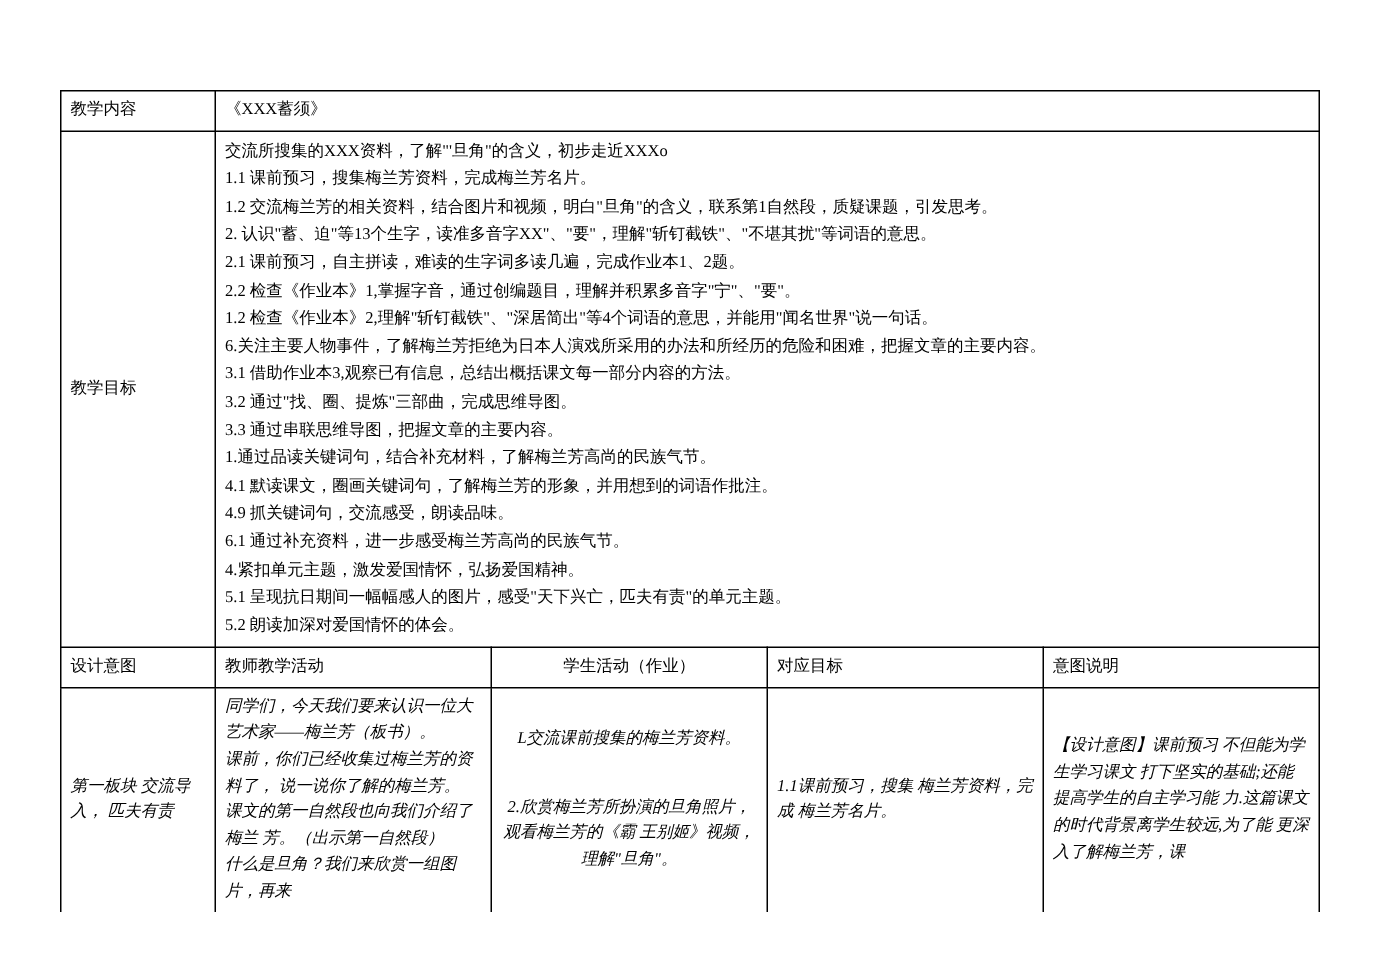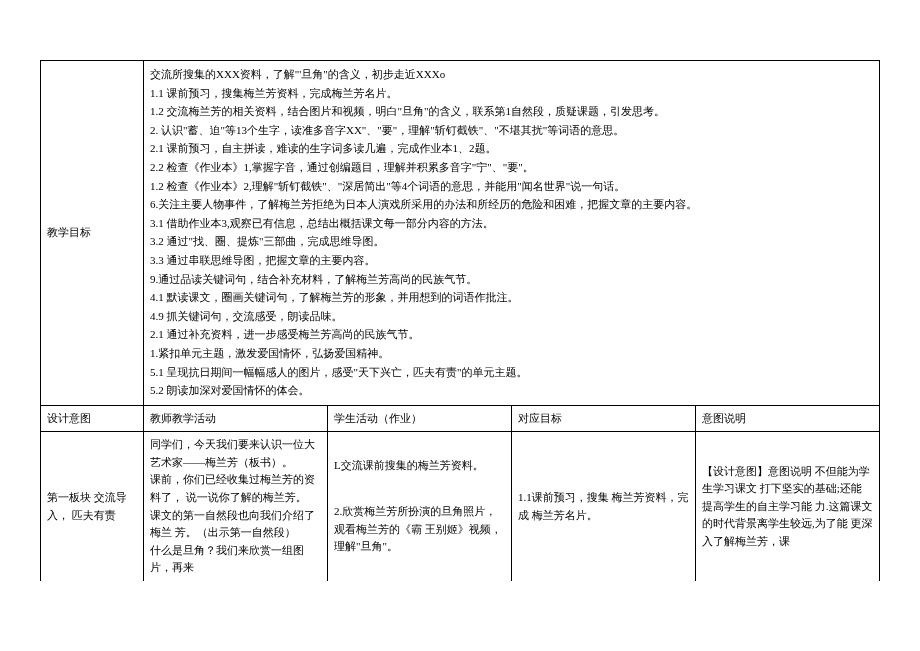--- a/index.html
+++ b/index.html
@@ -30,60 +30,66 @@
   }
   .col-label {
     width: 90px;
     text-align: left;
   }
   .col-activity {
     width: 200px;
   }
   .col-student {
     width: 240px;
+    text-align: center;
   }
   .col-goal {
     width: 100px;
   }
   .col-intent {
     width: 110px;
     margin-top: 11px;
   }
   .goals-cell div {
     margin: 1px 0;
   }
   .no-bottom {
     border-bottom: none;
+    font-style: italic;
   }
 </style>
 </head>
 <body>
 
 <div class="sheet">
 <table>
   <tbody>
+        <tr>
+    <td class="col-label">教学内容</td>
+    <td colspan="4">《XXX蓄须》</td>
+  </tr>
   <tr>
     <td class="col-label">教学目标</td>
     <td colspan="4" class="goals-cell">
       <div>交流所搜集的XXX资料，了解"'旦角"的含义，初步走近XXXo</div>
       <div>1.1 课前预习，搜集梅兰芳资料，完成梅兰芳名片。</div>
       <div>1.2 交流梅兰芳的相关资料，结合图片和视频，明白"旦角"的含义，联系第1自然段，质疑课题，引发思考。</div>
       <div>2. 认识"蓄、迫"等13个生字，读准多音字XX"、"要"，理解"斩钉截铁"、"不堪其扰"等词语的意思。</div>
       <div>2.1 课前预习，自主拼读，难读的生字词多读几遍，完成作业本1、2题。</div>
       <div>2.2 检查《作业本》1,掌握字音，通过创编题目，理解并积累多音字"宁"、"要"。</div>
       <div>1.2 检查《作业本》2,理解"斩钉截铁"、"深居简出"等4个词语的意思，并能用"闻名世界"说一句话。</div>
       <div>6.关注主要人物事件，了解梅兰芳拒绝为日本人演戏所采用的办法和所经历的危险和困难，把握文章的主要内容。</div>
       <div>3.1 借助作业本3,观察已有信息，总结出概括课文每一部分内容的方法。</div>
       <div>3.2 通过"找、圈、提炼"三部曲，完成思维导图。</div>
       <div>3.3 通过串联思维导图，把握文章的主要内容。</div>
-      <div>9.通过品读关键词句，结合补充材料，了解梅兰芳高尚的民族气节。</div>
+      <div>1.通过品读关键词句，结合补充材料，了解梅兰芳高尚的民族气节。</div>
       <div>4.1 默读课文，圈画关键词句，了解梅兰芳的形象，并用想到的词语作批注。</div>
       <div>4.9 抓关键词句，交流感受，朗读品味。</div>
-      <div>2.1 通过补充资料，进一步感受梅兰芳高尚的民族气节。</div>
-      <div>1.紧扣单元主题，激发爱国情怀，弘扬爱国精神。</div>
+      <div>6.1 通过补充资料，进一步感受梅兰芳高尚的民族气节。</div>
+      <div>4.紧扣单元主题，激发爱国情怀，弘扬爱国精神。</div>
       <div>5.1 呈现抗日期间一幅幅感人的图片，感受"天下兴亡，匹夫有责"的单元主题。</div>
       <div>5.2 朗读加深对爱国情怀的体会。</div>
     </td>
   </tr>
   <tr>
     <td class="col-label">设计意图</td>
     <td class="col-activity">教师教学活动</td>
     <td class="col-student">学生活动（作业）</td>
     <td class="col-goal">对应目标</td>
     <td class="col-intent">意图说明</td>
@@ -95,17 +101,17 @@
       <div>课前，你们已经收集过梅兰芳的资料了，  说一说你了解的梅兰芳。</div>
       <div>课文的第一自然段也向我们介绍了梅兰  芳。（出示第一自然段）</div>
       <div>什么是旦角？我们来欣赏一组图片，再来</div>
     </td>
     <td class="col-student no-bottom">
       <div>L交流课前搜集的梅兰芳资料。</div>
       <div style="height:28px"></div>
       <div>2.欣赏梅兰芳所扮演的旦角照片，  观看梅兰芳的《霸  王别姬》视频，理解"旦角"。</div>
     </td>
     <td class="col-goal no-bottom">1.1课前预习，搜集  梅兰芳资料，完成  梅兰芳名片。</td>
-    <td class="col-intent no-bottom">【设计意图】意图说明  不但能为学生学习课文  打下坚实的基础;还能  提高学生的自主学习能  力.这篇课文的时代背景离学生较远,为了能  更深入了解梅兰芳，课</td>
+    <td class="col-intent no-bottom">【设计意图】课前预习  不但能为学生学习课文  打下坚实的基础;还能  提高学生的自主学习能  力.这篇课文的时代背景离学生较远,为了能  更深入了解梅兰芳，课</td>
   </tr>
 </tbody>
     </table>
 </div>
 
 </body></html>

